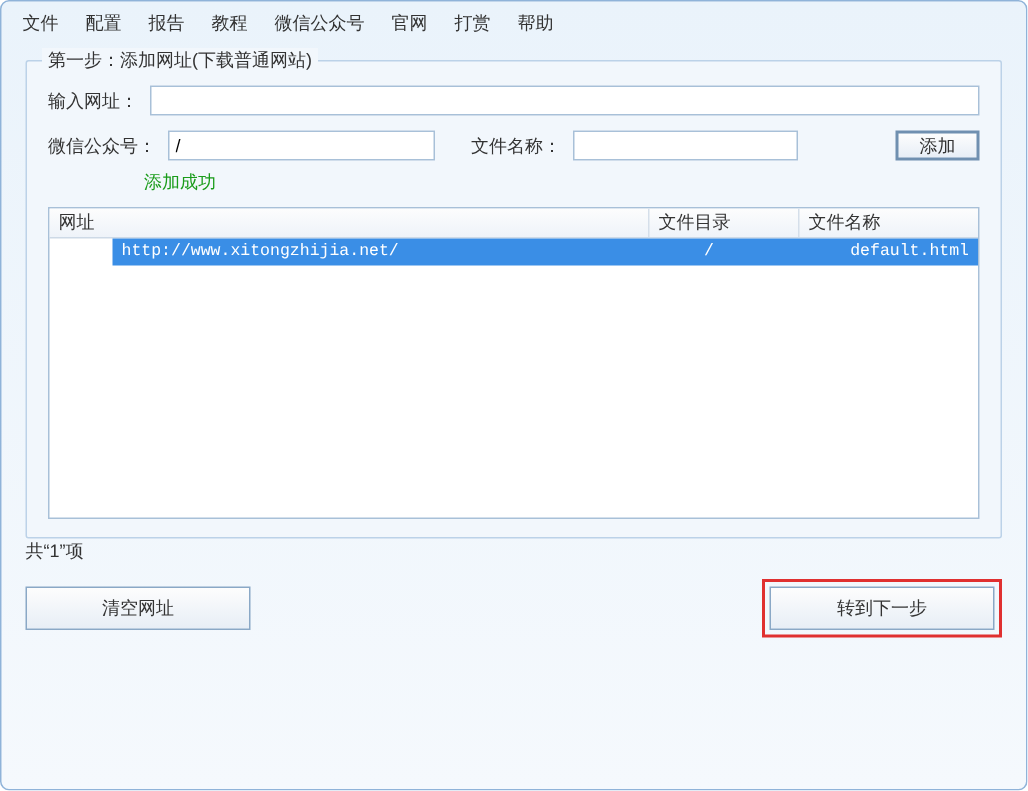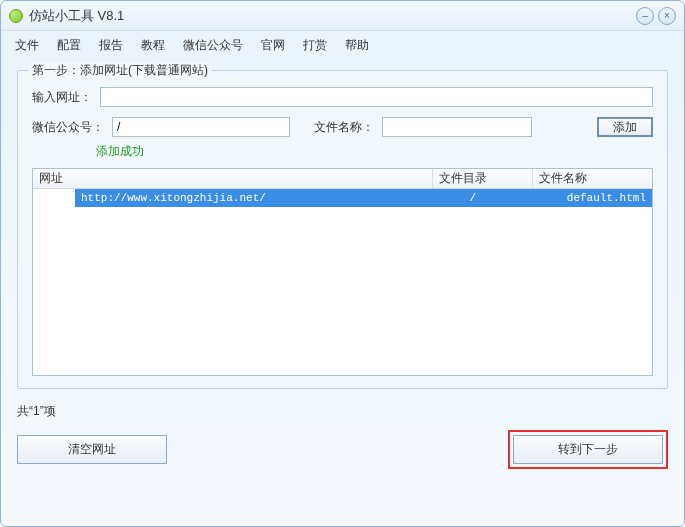--- a/index.html
+++ b/index.html
@@ -146,21 +146,20 @@
   color: #fff;
   font-family: "Courier New", monospace;
   font-size: 11px;
   margin-left: 42px;
 }
 .td { padding: 0 6px; }
 .td1 { width: 400px; }
 .td2 { width: 100px; }
 .td3 { flex: 1; }
 .bottom-area {
-  margin-top: 14px;
   display: flex;
   flex-direction: column;
   gap: 10px;
 }
 .count-text { color: #333; }
 .action-row {
   display: flex;
   justify-content: space-between;
   align-items: center;
 }
@@ -177,28 +176,20 @@
   border: 2px solid #e03030;
   padding: 3px;
   display: inline-block;
 }
 </style>
 </head>
 <body>
 
 <div class="window">
 
-  <div class="titlebar">
-    <div class="title-icon"></div>
-    <div class="title-text">仿站小工具 V8.1</div>
-    <div class="win-controls">
-      <div class="win-btn">–</div>
-      <div class="win-btn">×</div>
-    </div>
-  </div>
 
   <div class="menubar">
     <span class="menu-item">文件</span>
     <span class="menu-item">配置</span>
     <span class="menu-item">报告</span>
     <span class="menu-item">教程</span>
     <span class="menu-item">微信公众号</span>
     <span class="menu-item">官网</span>
     <span class="menu-item">打赏</span>
     <span class="menu-item">帮助</span>

